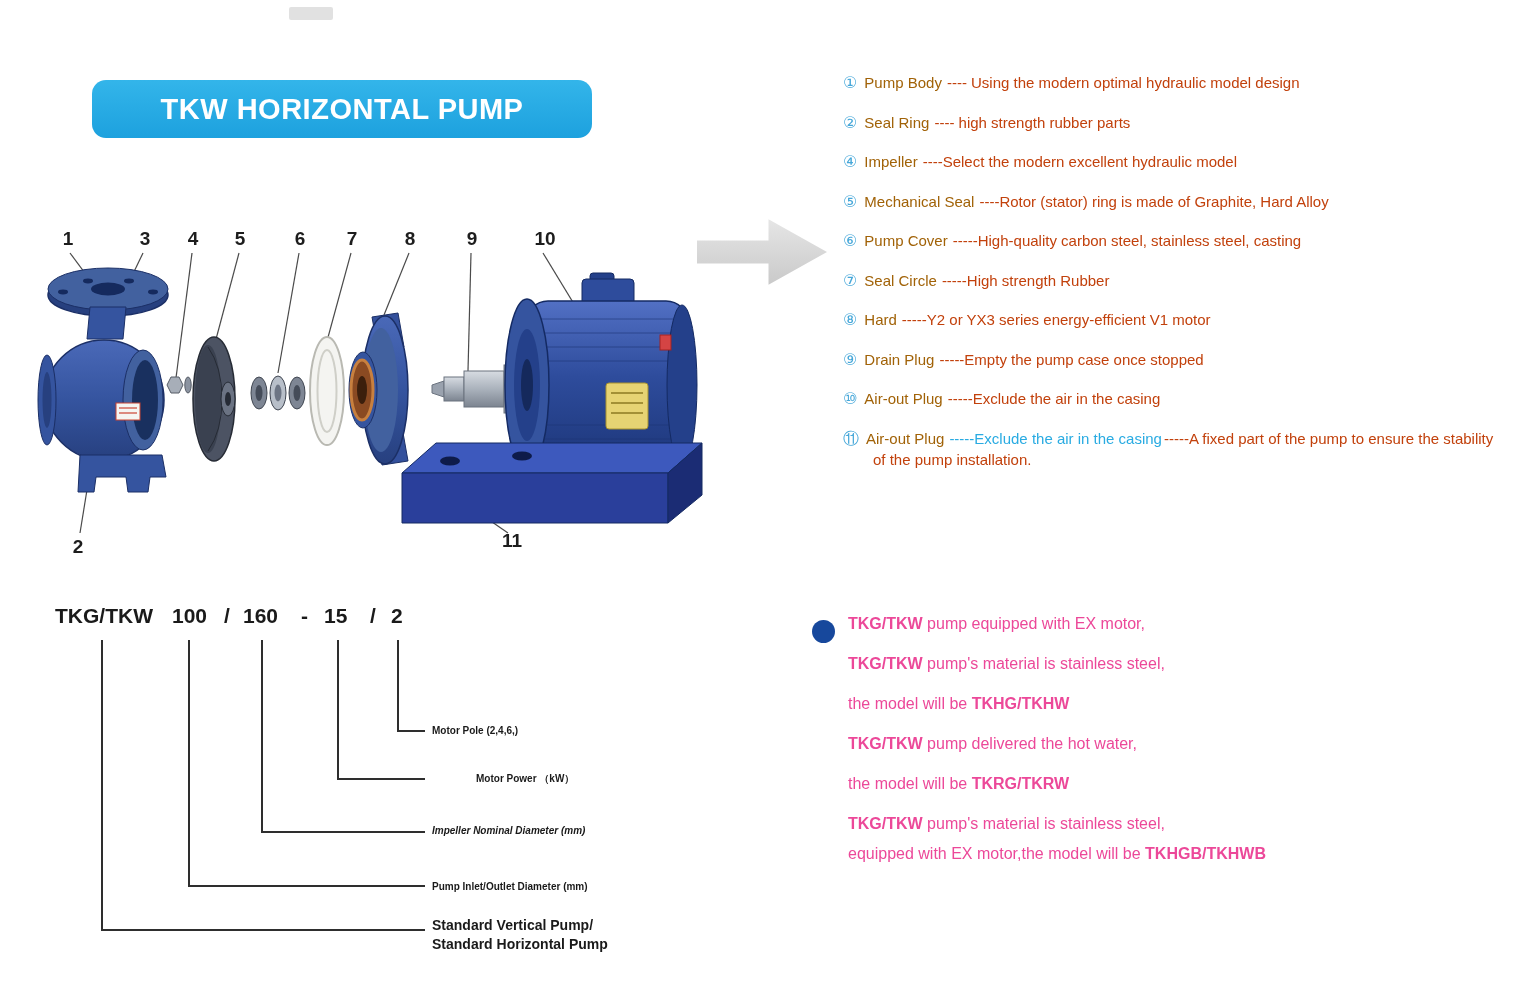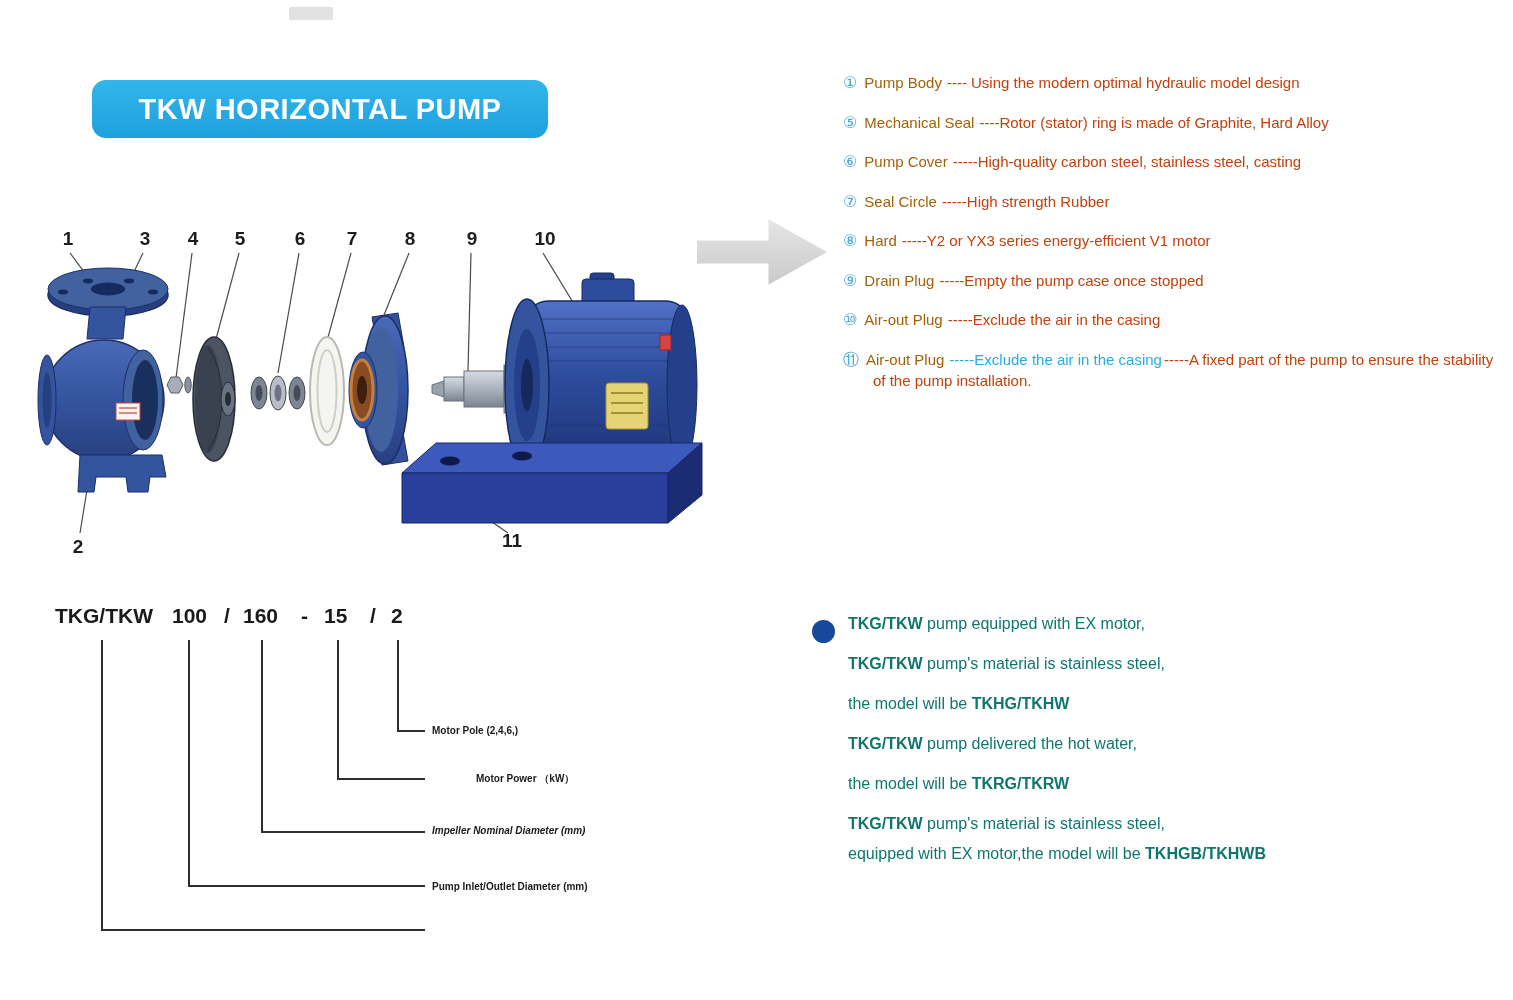--- a/index.html
+++ b/index.html
@@ -8,21 +8,21 @@
     position:relative; width:1513px; height:1000px; background:#ffffff;
     font-family:"Liberation Sans","DejaVu Sans",sans-serif; overflow:hidden; color:#2b2b2b;
   }
 
   .top-artifact {
     position:absolute; left:289px; top:7px; width:44px; height:13px;
     background:#dcdcdc; border-radius:2px; opacity:.85;
   }
 
   .banner {
-    position:absolute; left:92px; top:80px; width:456px; height:58px;
+    position:absolute; left:92px; top:80px; width:500px; height:58px;
     background:linear-gradient(180deg,#33b5ea,#1da1de);
     border-radius:14px; display:flex; align-items:center; justify-content:center;
   }
   .banner-title { color:#ffffff; font-size:29px; font-weight:700; letter-spacing:.5px; }
 
   .arrow {
     position:absolute; left:697px; top:204px; width:130px; height:96px;
     background:linear-gradient(180deg,#ececec,#c3c3c3);
     clip-path:polygon(0 38%, 55% 38%, 55% 16%, 100% 50%, 55% 84%, 55% 62%, 0 62%);
   }
@@ -50,21 +50,21 @@
   .vline { position:absolute; width:2px;  background:#2e2e2e; }
   .hline { position:absolute; height:2px; background:#2e2e2e; }
 
   .code-label { position:absolute; font-size:10px; font-weight:700; color:#1a1a1a; line-height:17px; }
   .code-label.small { font-size:14px; line-height:19px; }
 
   .note-bullet {
     position:absolute; left:812px; top:620px; width:23px; height:23px;
     border-radius:50%; background:#17489c;
   }
-  .notes { position:absolute; left:848px; top:612px; width:610px; font-size:16px; color:#0f766e; }
+  .notes { position:absolute; left:848px; top:612px; width:610px; font-size:16px; color:#ec4899; }
   .note-line { margin-bottom:16px; line-height:24px; }
   .note-line.tight { margin-bottom:6px; }
   .n-bold { font-weight:700; }
 </style>
 </head>
 <body>
 
 <div class="page">
 
   <div class="top-artifact"></div>
@@ -219,20 +219,26 @@
       <text x="48" y="338">2</text>
       <text x="482" y="332">11</text>
     </g>
   </svg>
 
   <div class="parts-list">
     <div class="part-row">
       <span class="p-num">①</span><span class="p-name">Pump Body</span><span class="p-desc">---- Using the modern optimal hydraulic model design</span>
     </div>
     <div class="part-row">
+      <span class="p-num">②</span><span class="p-name">Seal Ring</span><span class="p-desc">---- high strength rubber parts</span>
+    </div>
+    <div class="part-row">
+      <span class="p-num">④</span><span class="p-name">Impeller</span><span class="p-desc">----Select the modern excellent hydraulic model</span>
+    </div>
+    <div class="part-row">
       <span class="p-num">⑤</span><span class="p-name">Mechanical Seal</span><span class="p-desc">----Rotor (stator) ring is made of Graphite, Hard Alloy</span>
     </div>
     <div class="part-row">
       <span class="p-num">⑥</span><span class="p-name">Pump Cover</span><span class="p-desc">-----High-quality carbon steel, stainless steel, casting</span>
     </div>
     <div class="part-row">
       <span class="p-num">⑦</span><span class="p-name">Seal Circle</span><span class="p-desc">-----High strength Rubber</span>
     </div>
     <div class="part-row">
       <span class="p-num">⑧</span><span class="p-name">Hard</span><span class="p-desc">-----Y2 or YX3 series energy-efficient V1 motor</span>
@@ -267,20 +273,24 @@
   <div class="hline" style="left:261px; top:831px; width:164px;"></div>
   <div class="vline" style="left:337px; top:640px; height:140px;"></div>
   <div class="hline" style="left:337px; top:778px; width:88px;"></div>
   <div class="vline" style="left:397px; top:640px; height:92px;"></div>
   <div class="hline" style="left:397px; top:730px; width:28px;"></div>
 
   <div class="code-label" style="left:432px; top:722px;">Motor Pole (2,4,6,)</div>
   <div class="code-label" style="left:432px; top:770px;margin-left:44px;">Motor Power （kW）</div>
   <div class="code-label" style="left:432px; top:822px;font-style:italic;">Impeller Nominal Diameter (mm)</div>
   <div class="code-label" style="left:432px; top:878px;">Pump Inlet/Outlet Diameter (mm)</div>
+  <div class="code-label small" style="left:432px; top:916px;">
+    <span>Standard Vertical Pump/</span><br>
+    <span>Standard Horizontal Pump</span>
+  </div>
 
   <div class="note-bullet"></div>
   <div class="notes">
     <div class="note-line"><span class="n-pre"></span><span class="n-bold">TKG/TKW</span><span class="n-post"> pump equipped with EX motor,</span></div>
     <div class="note-line"><span class="n-pre"></span><span class="n-bold">TKG/TKW</span><span class="n-post"> pump's material is stainless steel,</span></div>
     <div class="note-line"><span class="n-pre">the model will be </span><span class="n-bold">TKHG/TKHW</span><span class="n-post"></span></div>
     <div class="note-line"><span class="n-pre"></span><span class="n-bold">TKG/TKW</span><span class="n-post"> pump delivered the hot water,</span></div>
     <div class="note-line"><span class="n-pre">the model will be </span><span class="n-bold">TKRG/TKRW</span><span class="n-post"></span></div>
     <div class="note-line tight"><span class="n-pre"></span><span class="n-bold">TKG/TKW</span><span class="n-post"> pump's material is stainless steel,</span></div>
     <div class="note-line"><span class="n-pre">equipped with EX motor,the model will be </span><span class="n-bold">TKHGB/TKHWB</span><span class="n-post"></span></div>

